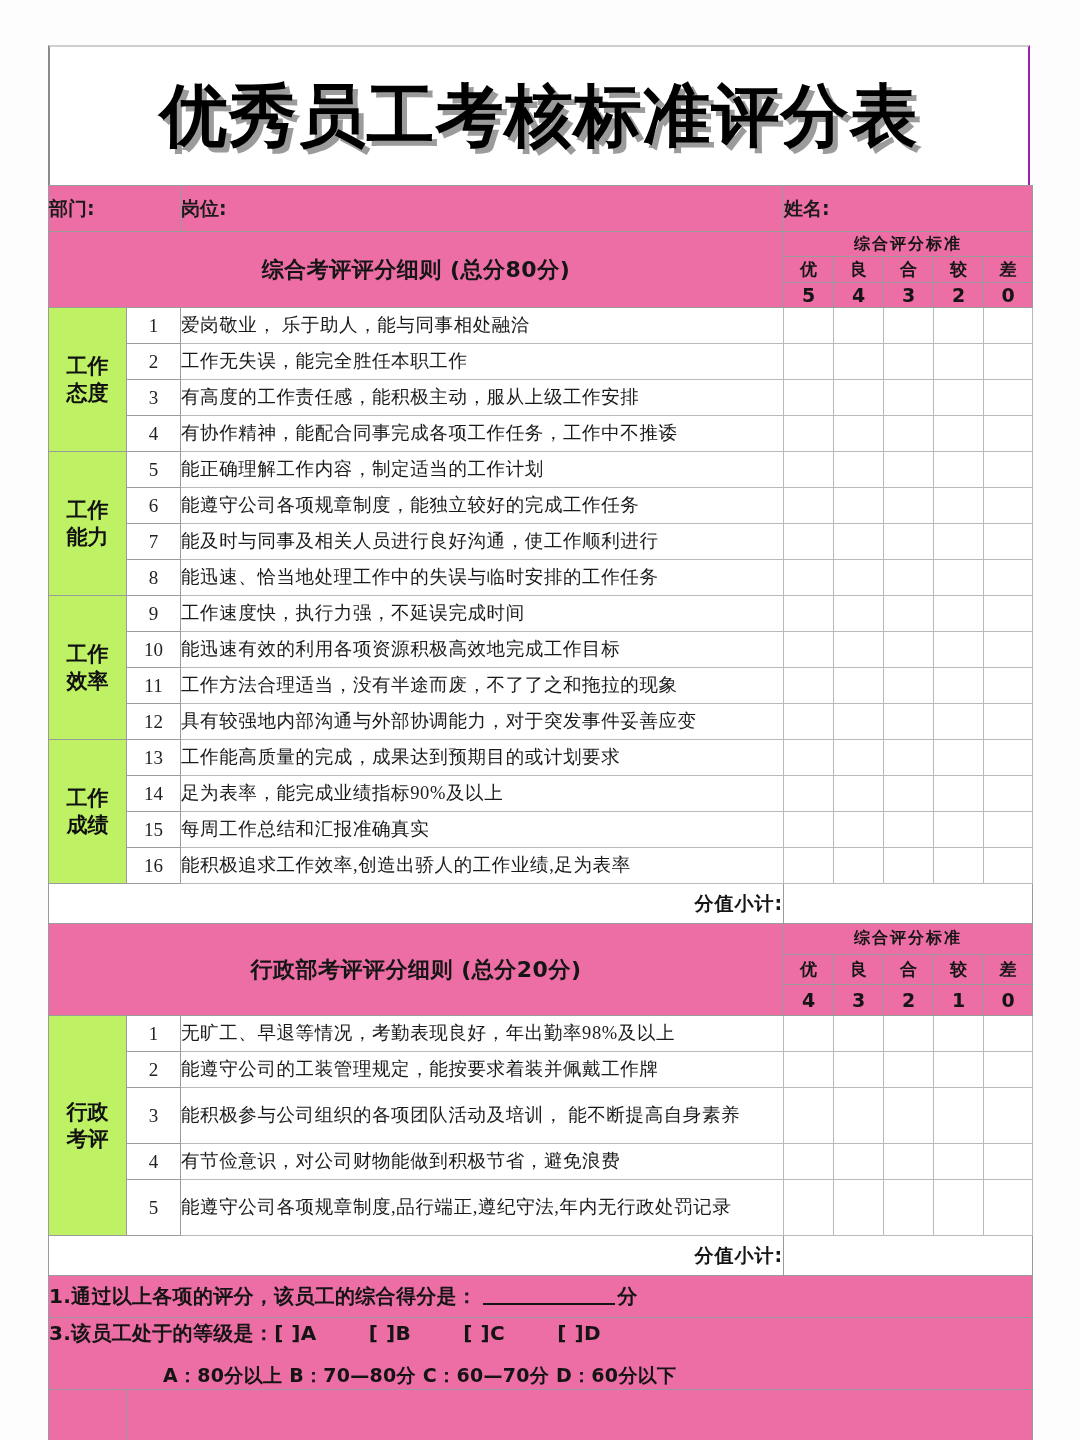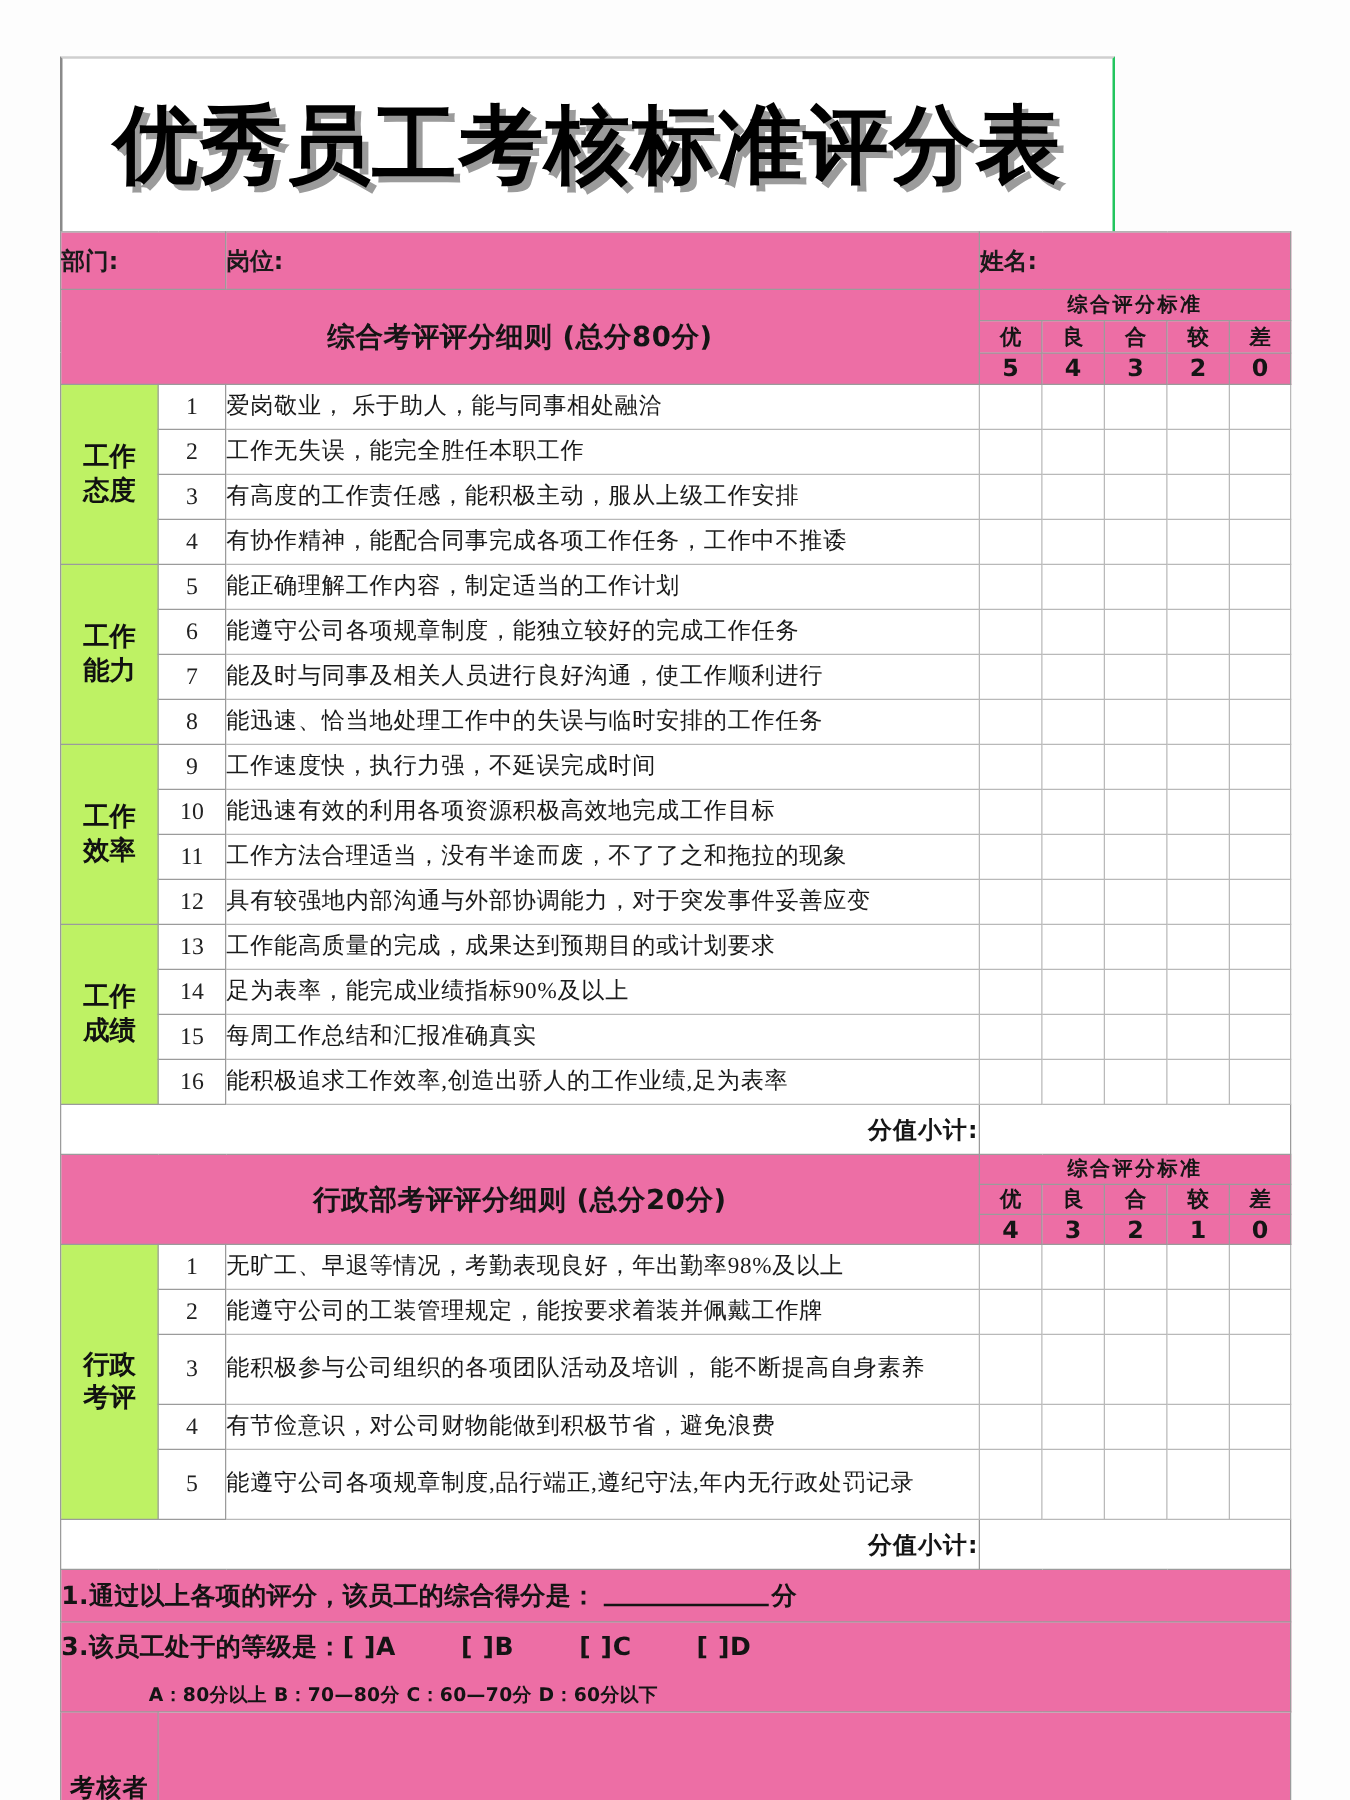--- a/index.html
+++ b/index.html
@@ -21,25 +21,25 @@
     width: 1080px;
     height: 1440px;
     background: #fdfdfd;
   }
 
   
   .title-band {
     position: absolute;
     left: 48px;
     top: 45px;
-    width: 844px;
+    width: 982px;
     height: 140px;
     background: #ffffff;
     border-left: 2px solid #8a8a8a;
-    border-right: 2px solid #22c55e;
+    border-right: 2px solid #a21caf;
     border-top: 2px solid #cfcfcf;
     box-sizing: border-box;
     display: flex;
     align-items: center;
     justify-content: center;
   }
   .title-text {
     font-family: "DejaVu Sans", "Liberation Sans", sans-serif;
     font-weight: bold;
     font-size: 68px;
@@ -169,22 +169,22 @@
     font-size: 20px;
     color: #141414;
     padding-left: 10px;
     letter-spacing: 0.3px;
   }
   .sum-row-1 td { height: 42px; }
   .sum-row-2 td { height: 72px; padding-top: 2px; }
   .sum-sub {
     display: block;
     margin-top: 16px;
-    padding-left: 70px;
-    font-size: 15px;
+    padding-left: 114px;
+    font-size: 19px;
     letter-spacing: 0.3px;
   }
   .blank-line {
     display: inline-block;
     border-bottom: 2px solid #141414;
     width: 132px;
     height: 14px;
     margin: 0 2px -2px 6px;
   }
   .grade-opts { display: inline-block; letter-spacing: 0.5px; }
@@ -426,21 +426,21 @@
         </tr>
       </tbody>
 
       <tbody>
         <tr>
         <td class="subtotal-label" colspan="3">分值小计:</td>
         <td class="subtotal-blank" colspan="5"></td>
       </tr>
 
       <tr>
-        <td class="pink sec-title" rowspan="3" colspan="3" style="height:72px;">行政部考评评分细则 (总分20分)</td>
+        <td class="pink sec-title" rowspan="3" colspan="3" style="height:92px;">行政部考评评分细则 (总分20分)</td>
         <td class="pink std-title" colspan="5">综合评分标准</td>
       </tr>
       <tr>
         <td class="pink grade-cell">优</td>
         <td class="pink grade-cell">良</td>
         <td class="pink grade-cell">合</td>
         <td class="pink grade-cell">较</td>
         <td class="pink grade-cell">差</td>
       </tr>
       <tr>

